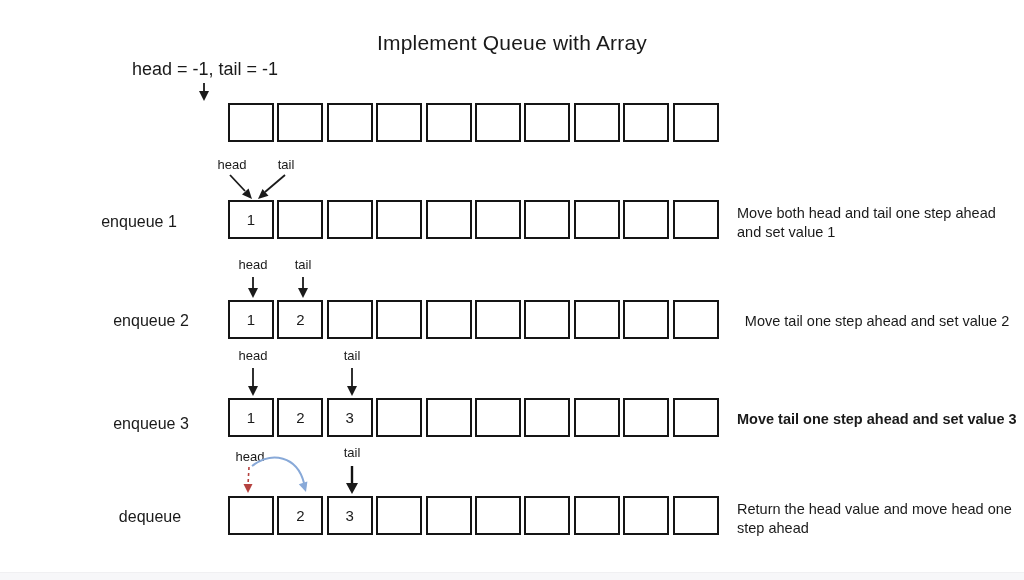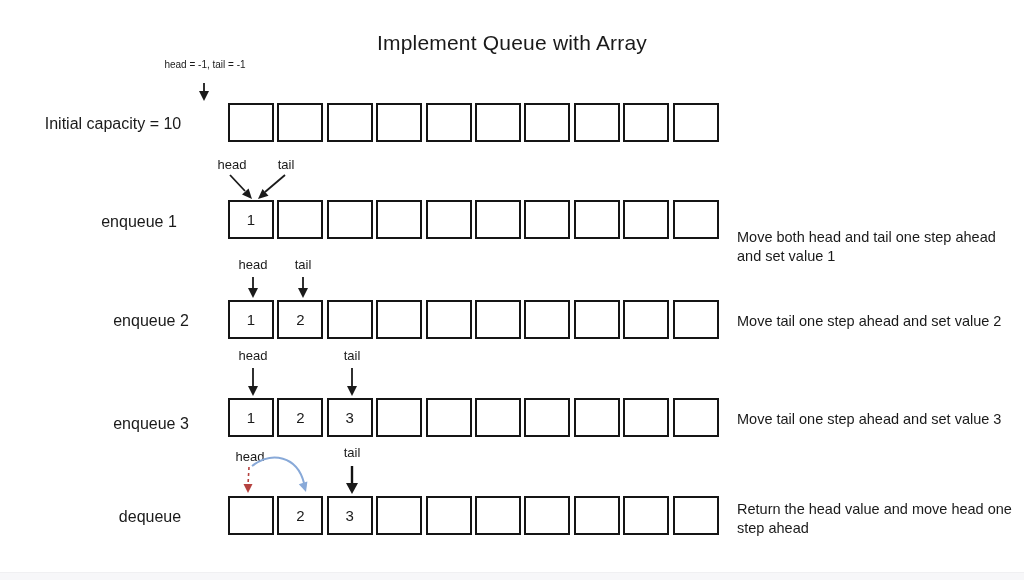--- a/index.html
+++ b/index.html
@@ -10,21 +10,21 @@
   .title {
     position:absolute; left:0; top:31px; width:100%;
     text-align:center; font-size:21px; font-weight:400; letter-spacing:0.2px;
   }
   .left-label {
     position:absolute; transform:translateX(-50%);
     font-size:16px; white-space:nowrap;
   }
   .annotation {
     position:absolute; transform:translateX(-50%);
-    font-size:10px; white-space:nowrap;
+    font-size:18px; white-space:nowrap;
   }
   .pointer-label {
     position:absolute; transform:translateX(-50%);
     font-size:13px; white-space:nowrap;
   }
   .cells { position:absolute; left:228px; display:flex; gap:3.4px; }
   .cell {
     width:46px; height:39px; box-sizing:border-box;
     border:2px solid #151515; background:#ffffff;
     display:flex; align-items:center; justify-content:center;
@@ -44,21 +44,20 @@
   }
 </style>
 </head>
 <body>
 
 <div id="stage">
 
   <div class="title">Implement Queue with Array</div>
 
   <div class="annotation" style="left:205px; top:59px;">head = -1, tail = -1</div>
-  <div class="left-label" style="left:113px; top:115px;">Initial capacity = 10</div>
   <div class="cells" style="top:103px;">
       <div class="cell"></div>
       <div class="cell"></div>
       <div class="cell"></div>
       <div class="cell"></div>
       <div class="cell"></div>
       <div class="cell"></div>
       <div class="cell"></div>
       <div class="cell"></div>
       <div class="cell"></div>
@@ -73,56 +72,56 @@
       <div class="cell"></div>
       <div class="cell"></div>
       <div class="cell"></div>
       <div class="cell"></div>
       <div class="cell"></div>
       <div class="cell"></div>
       <div class="cell"></div>
       <div class="cell"></div>
       <div class="cell"></div>
     </div>
-  <div class="description" style="top:204px;margin-top:24px;">Move both head and tail one step ahead
+  <div class="description" style="top:204px;">Move both head and tail one step ahead
 and set value 1</div>
 
   <div class="pointer-label" style="left:253px; top:257px;">head</div>
   <div class="pointer-label" style="left:303px; top:257px;">tail</div>
   <div class="left-label" style="left:151px; top:312px;">enqueue 2</div>
   <div class="cells" style="top:300px;">
       <div class="cell">1</div>
       <div class="cell">2</div>
       <div class="cell"></div>
       <div class="cell"></div>
       <div class="cell"></div>
       <div class="cell"></div>
       <div class="cell"></div>
       <div class="cell"></div>
       <div class="cell"></div>
       <div class="cell"></div>
     </div>
-  <div class="description" style="top:312px;">Move tail one step ahead and set value 2</div>
+  <div class="description" style="top:312px;text-align:center;">Move tail one step ahead and set value 2</div>
 
   <div class="pointer-label" style="left:253px; top:348px;">head</div>
   <div class="pointer-label" style="left:352px; top:348px;">tail</div>
   <div class="left-label" style="left:151px; top:415px;">enqueue 3</div>
   <div class="cells" style="top:398px;">
       <div class="cell">1</div>
       <div class="cell">2</div>
       <div class="cell">3</div>
       <div class="cell"></div>
       <div class="cell"></div>
       <div class="cell"></div>
       <div class="cell"></div>
       <div class="cell"></div>
       <div class="cell"></div>
       <div class="cell"></div>
     </div>
-  <div class="description" style="top:410px;">Move tail one step ahead and set value 3</div>
+  <div class="description" style="top:410px;font-weight:bold;">Move tail one step ahead and set value 3</div>
 
   <div class="pointer-label" style="left:250px; top:449px;">head</div>
   <div class="pointer-label" style="left:352px; top:445px;">tail</div>
   <div class="left-label" style="left:150px; top:508px;">dequeue</div>
   <div class="cells" style="top:496px;">
       <div class="cell"></div>
       <div class="cell">2</div>
       <div class="cell">3</div>
       <div class="cell"></div>
       <div class="cell"></div>

